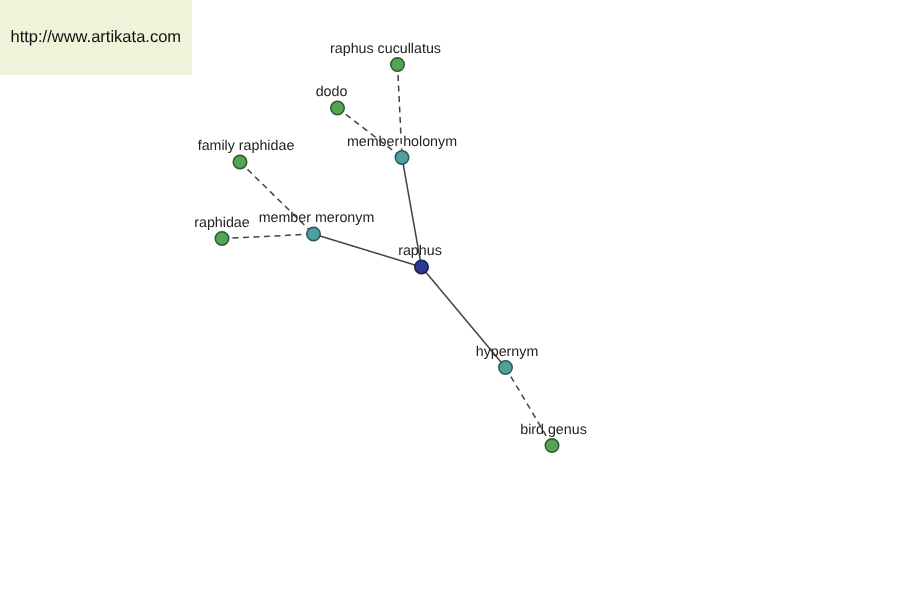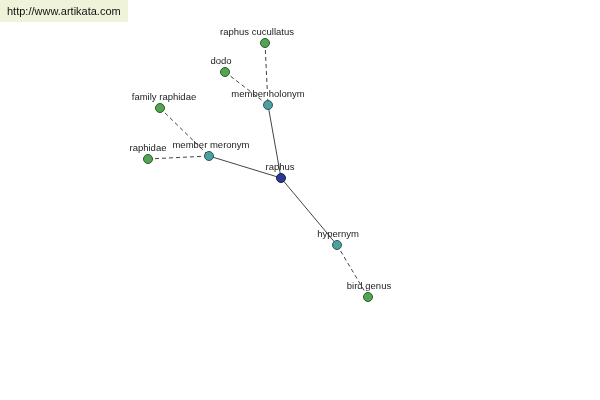--- a/index.html
+++ b/index.html
@@ -14,21 +14,21 @@
   .stage {
     position: relative;
     width: 600px;
     height: 400px;
     background: #ffffff;
   }
   .url-badge {
     position: absolute;
     top: 0;
     left: 0;
-    padding: 5px 7px;
+    padding: 19px 7px;
     font-size: 11px;
     color: #111111;
     z-index: 2;
     white-space: nowrap;
   }
   .graph-wrap {
     position: absolute;
     top: 0;
     left: 0;
     width: 488px;

